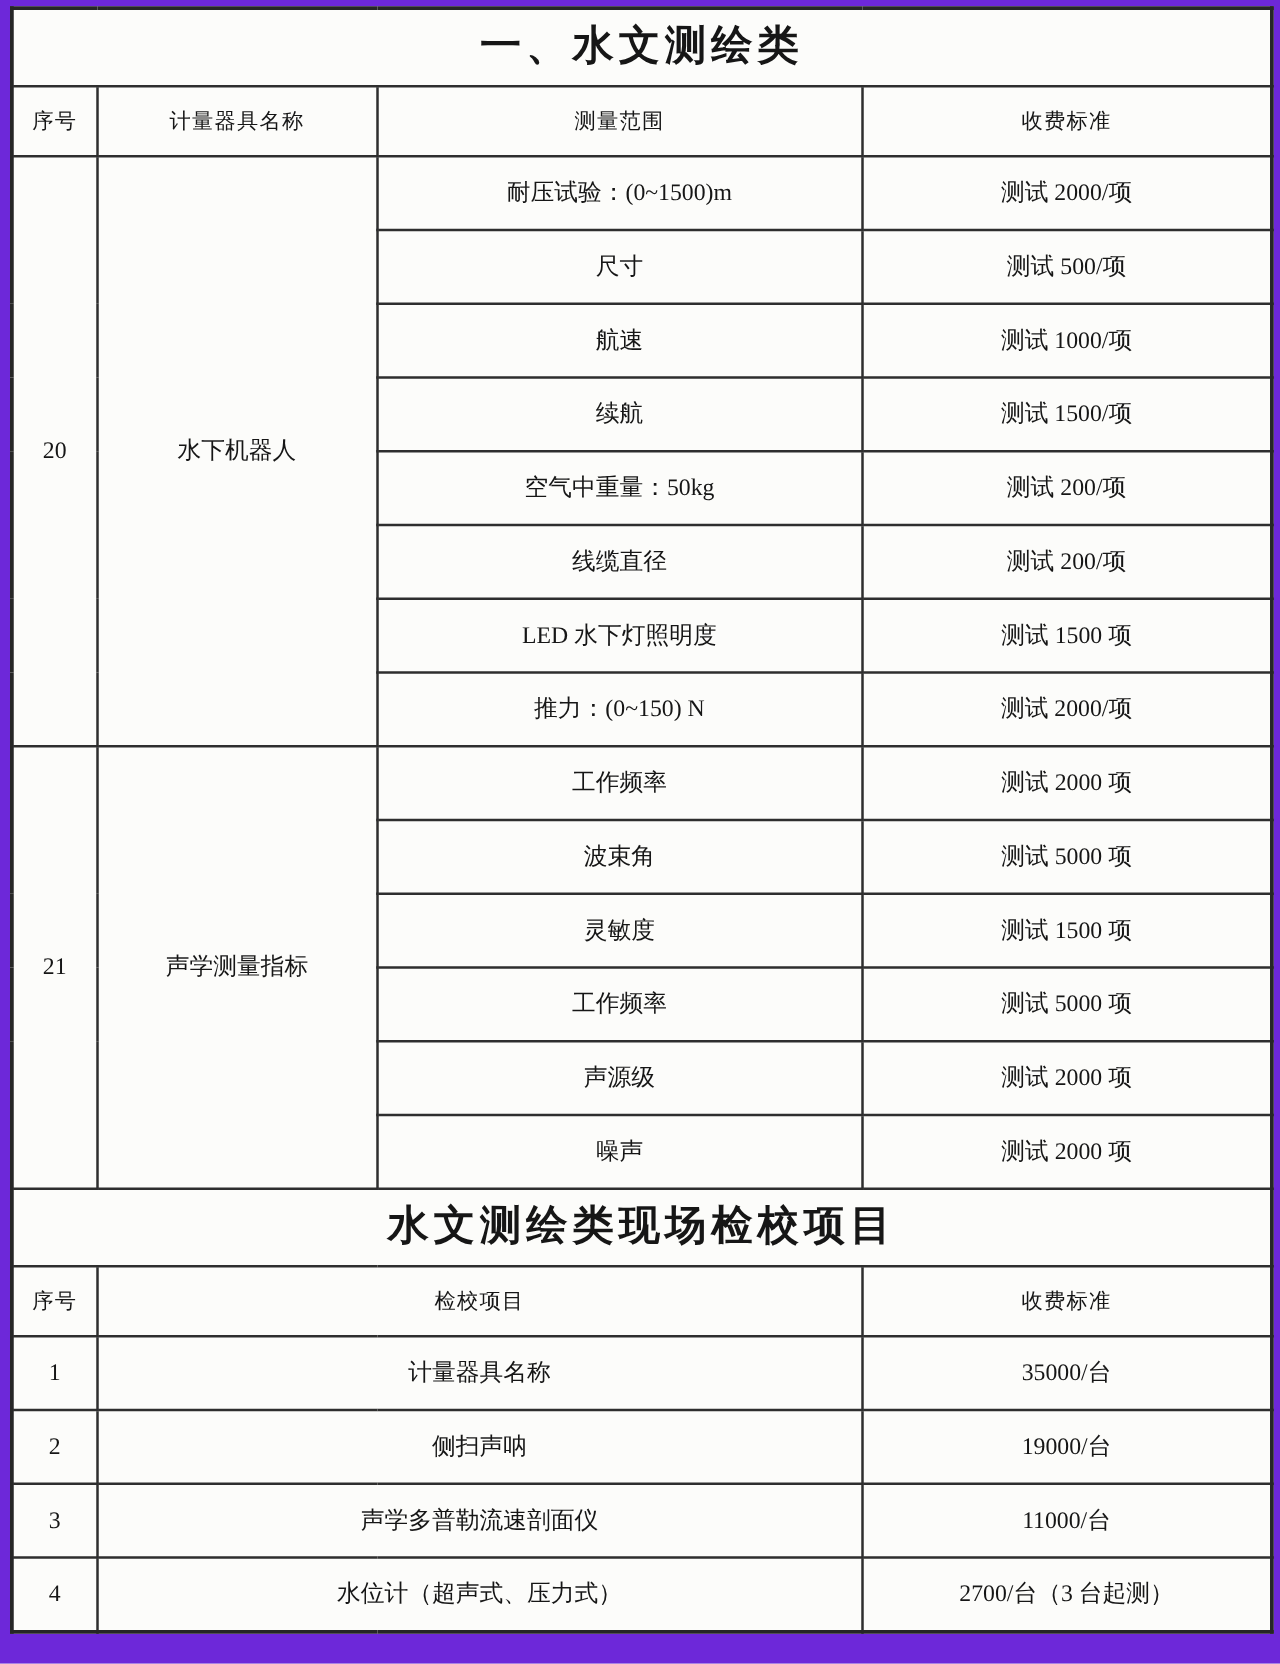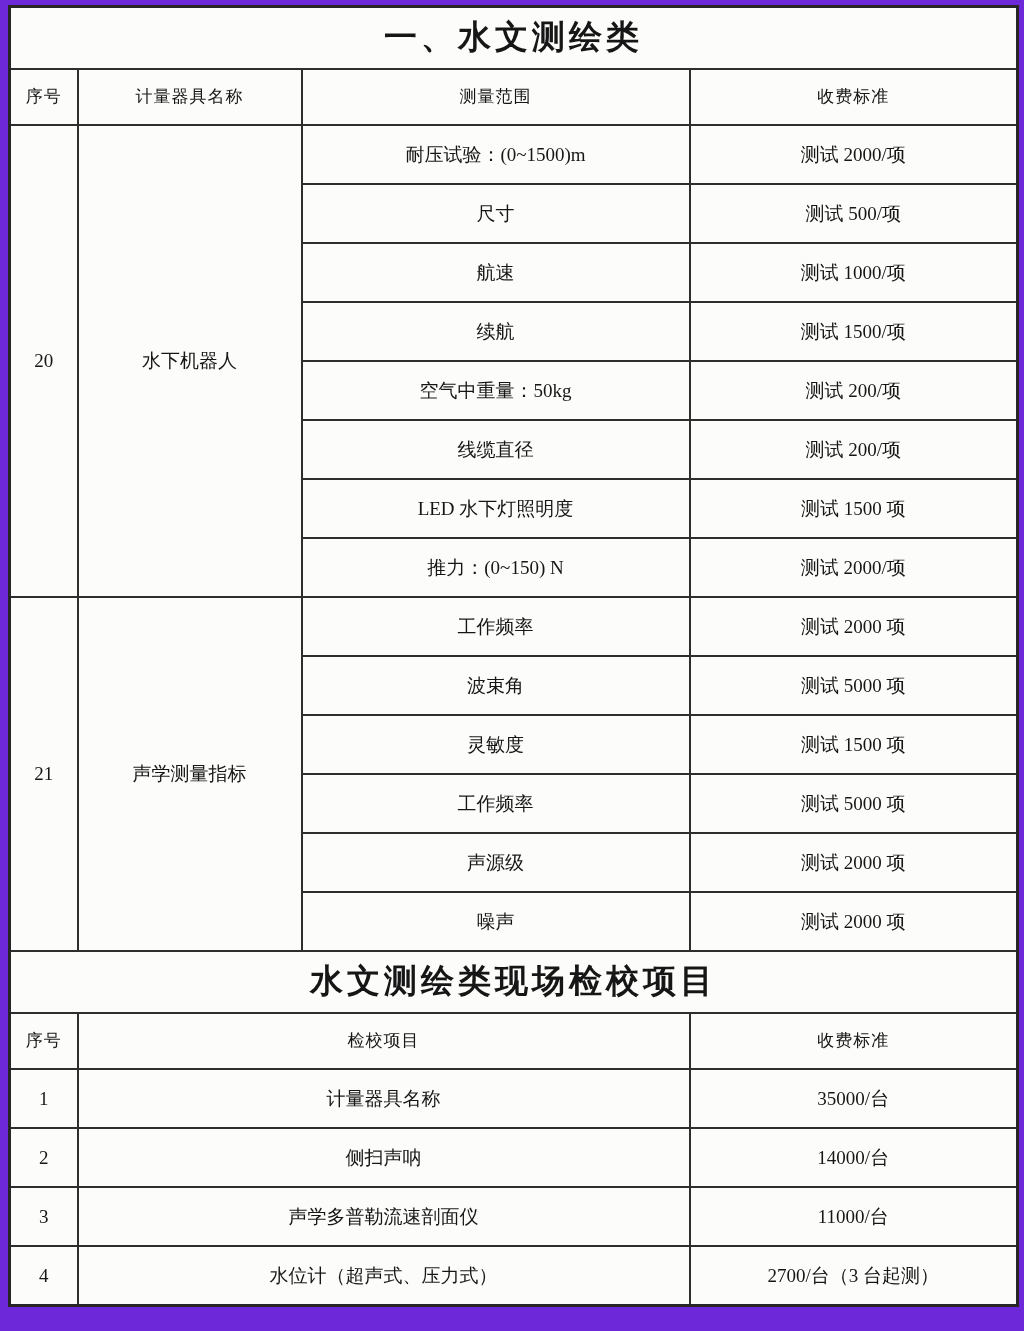--- a/index.html
+++ b/index.html
@@ -144,21 +144,21 @@
     </tr>
 
     <tr>
       <td class="seq-cell">1</td>
       <td colspan="2">计量器具名称</td>
       <td>35000/台</td>
     </tr>
     <tr>
       <td class="seq-cell">2</td>
       <td colspan="2">侧扫声呐</td>
-      <td>14000/台</td>
+      <td>19000/台</td>
     </tr>
     <tr>
       <td class="seq-cell">3</td>
       <td colspan="2">声学多普勒流速剖面仪</td>
       <td>11000/台</td>
     </tr>
     <tr>
       <td class="seq-cell">4</td>
       <td colspan="2">水位计（超声式、压力式）</td>
       <td>2700/台（3 台起测）</td>

